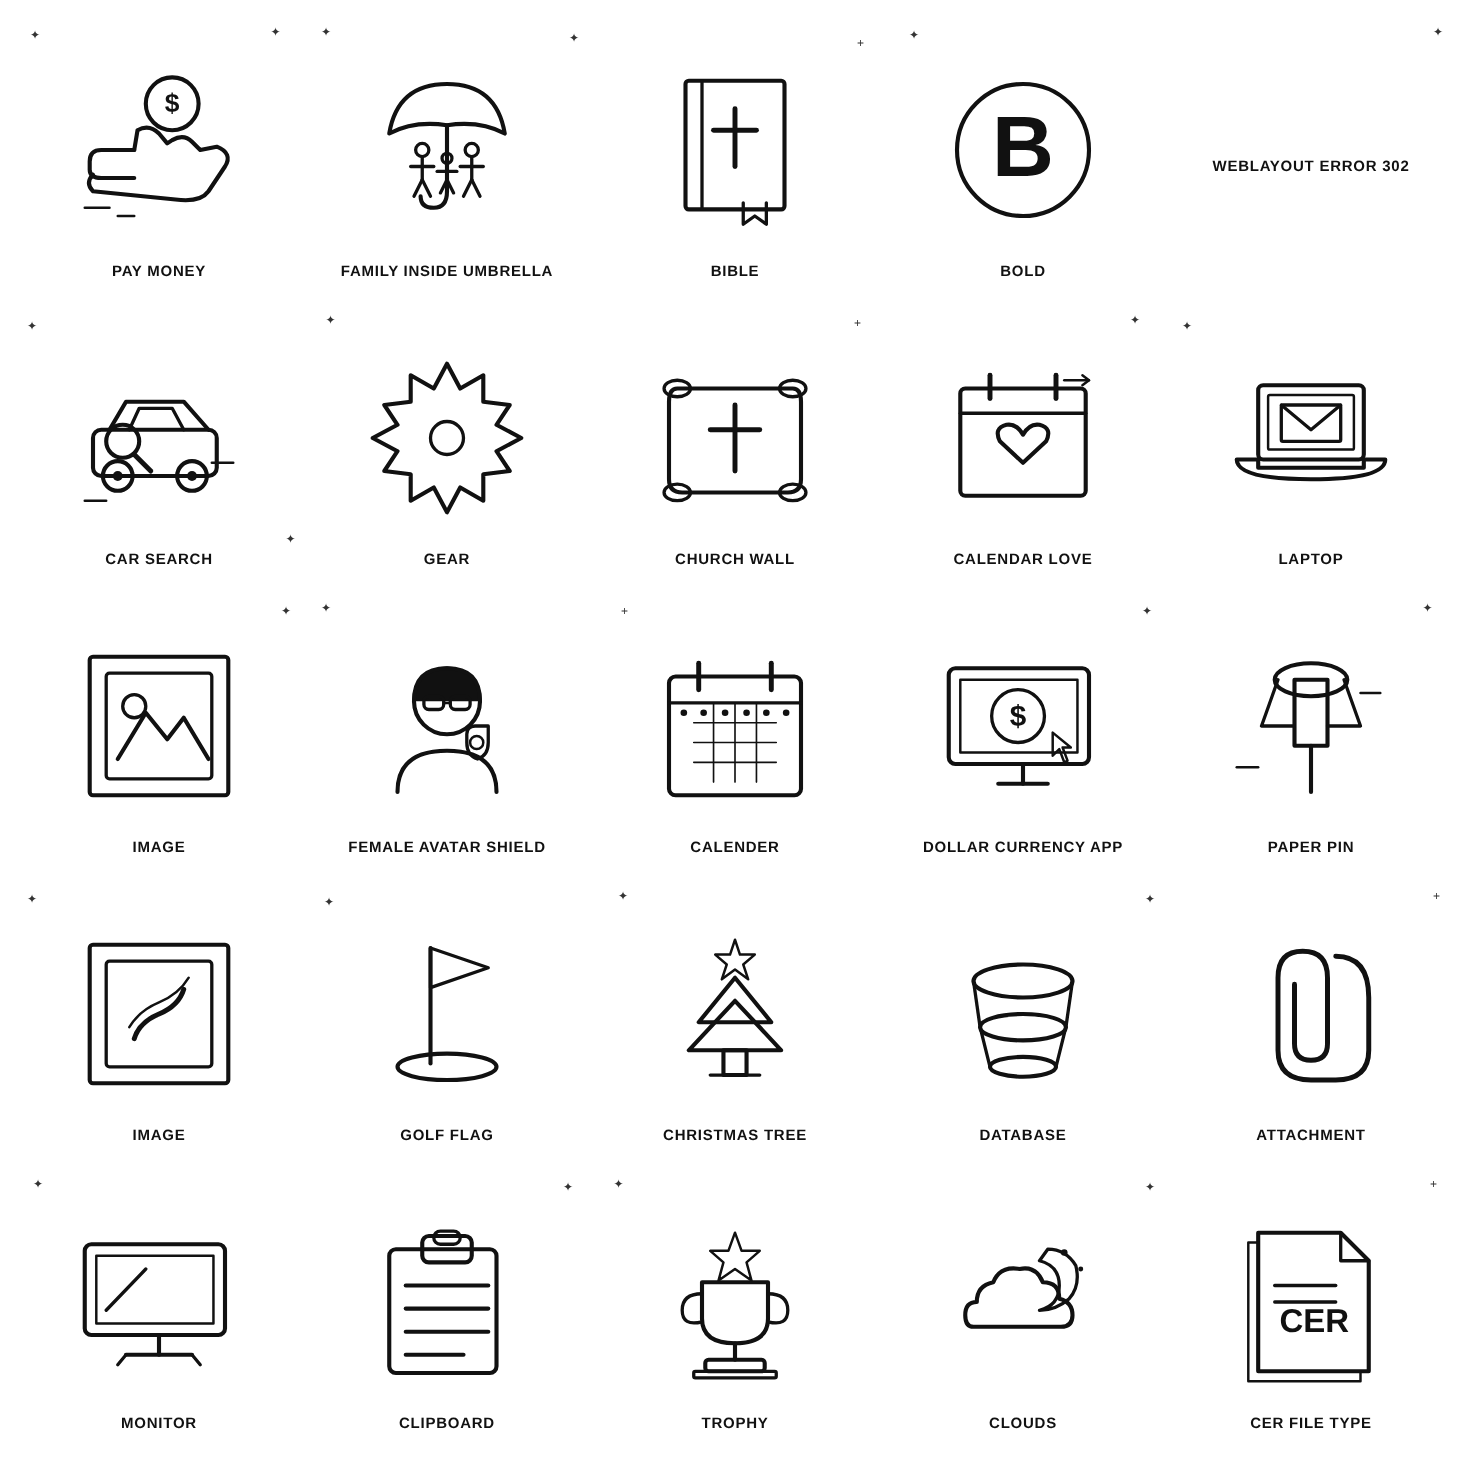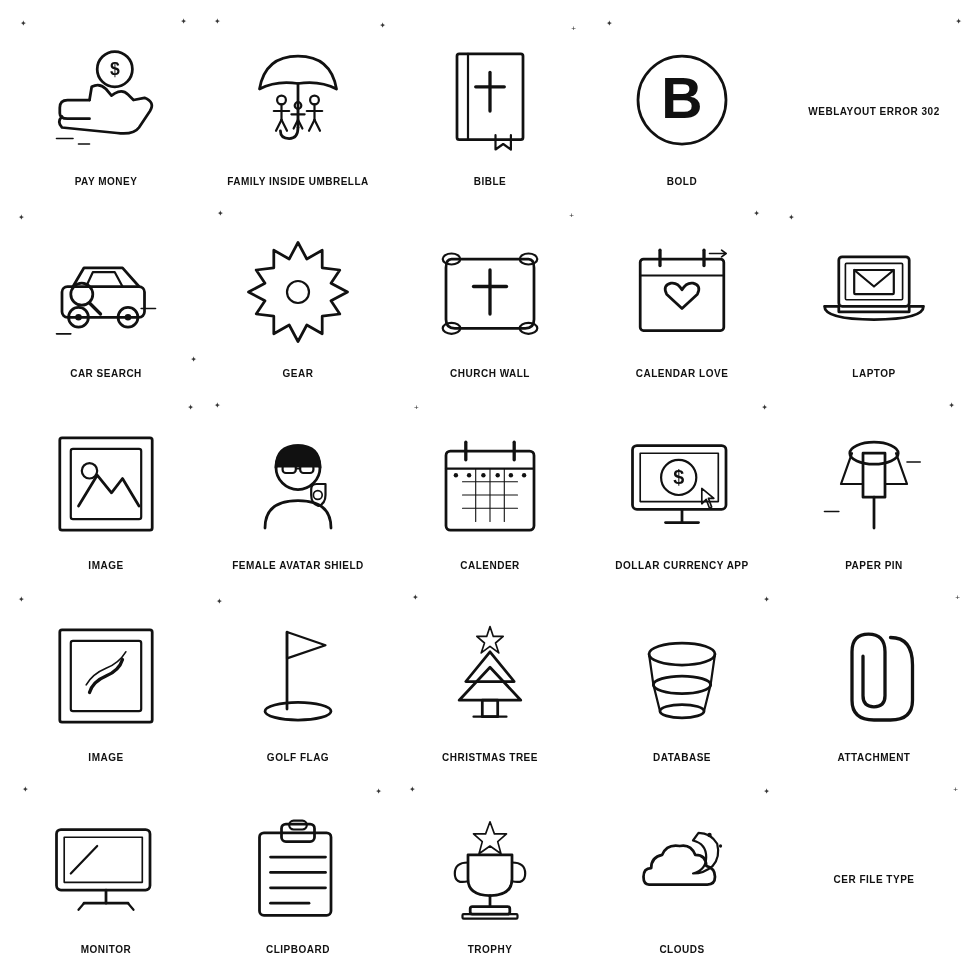--- a/index.html
+++ b/index.html
@@ -506,16 +506,31 @@
 
         <circle cx="75" cy="20" r="2" fill="#111" stroke="none"></circle>
         <circle cx="85" cy="30" r="1.5" fill="#111" stroke="none"></circle>
       </svg>
     </div>
     <span class="icon-label">CLOUDS</span>
   </div>
 
   <div class="icon-cell">
     <span class="sparkle" style="top:8px;right:12px">+</span>
+    <div class="icon-wrapper">
+      <svg viewBox="0 0 100 100">
+
+        <path d="M18 8 L68 8 L85 25 L85 92 L18 92 Z" stroke="#111" stroke-width="2.5"></path>
+
+        <polyline points="68,8 68,25 85,25" stroke="#111" stroke-width="2"></polyline>
+
+        <path d="M12 14 L18 14 L18 92 L80 92 L80 98 L12 98 Z" stroke="#111" stroke-width="1.5"></path>
+
+        <text x="52" y="68" text-anchor="middle" font-size="20" font-weight="bold" fill="#111" stroke="none" font-family="Arial">CER</text>
+
+        <line x1="28" y1="40" x2="65" y2="40" stroke="#111" stroke-width="2"></line>
+        <line x1="28" y1="50" x2="65" y2="50" stroke="#111" stroke-width="2"></line>
+      </svg>
+    </div>
     <span class="icon-label">CER FILE TYPE</span>
   </div>
 
 </div>
 
 </body></html>

